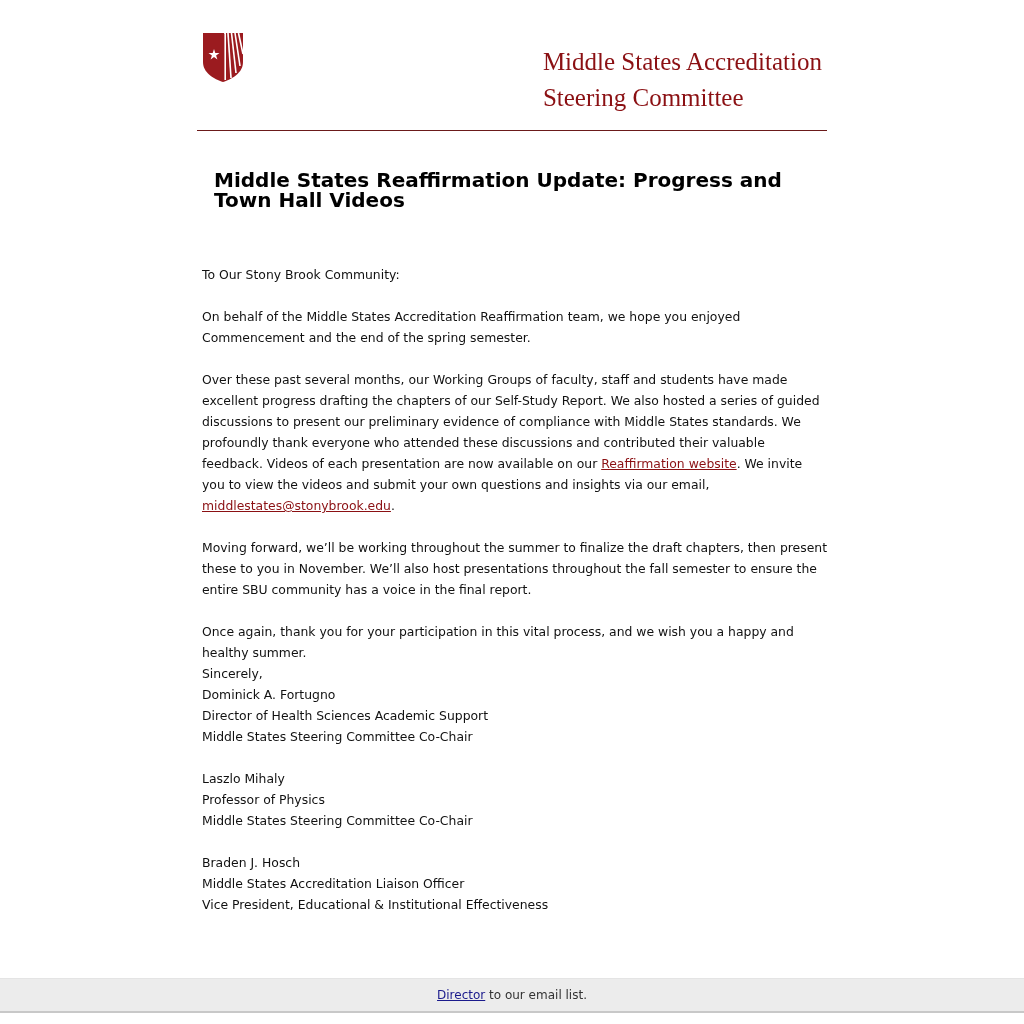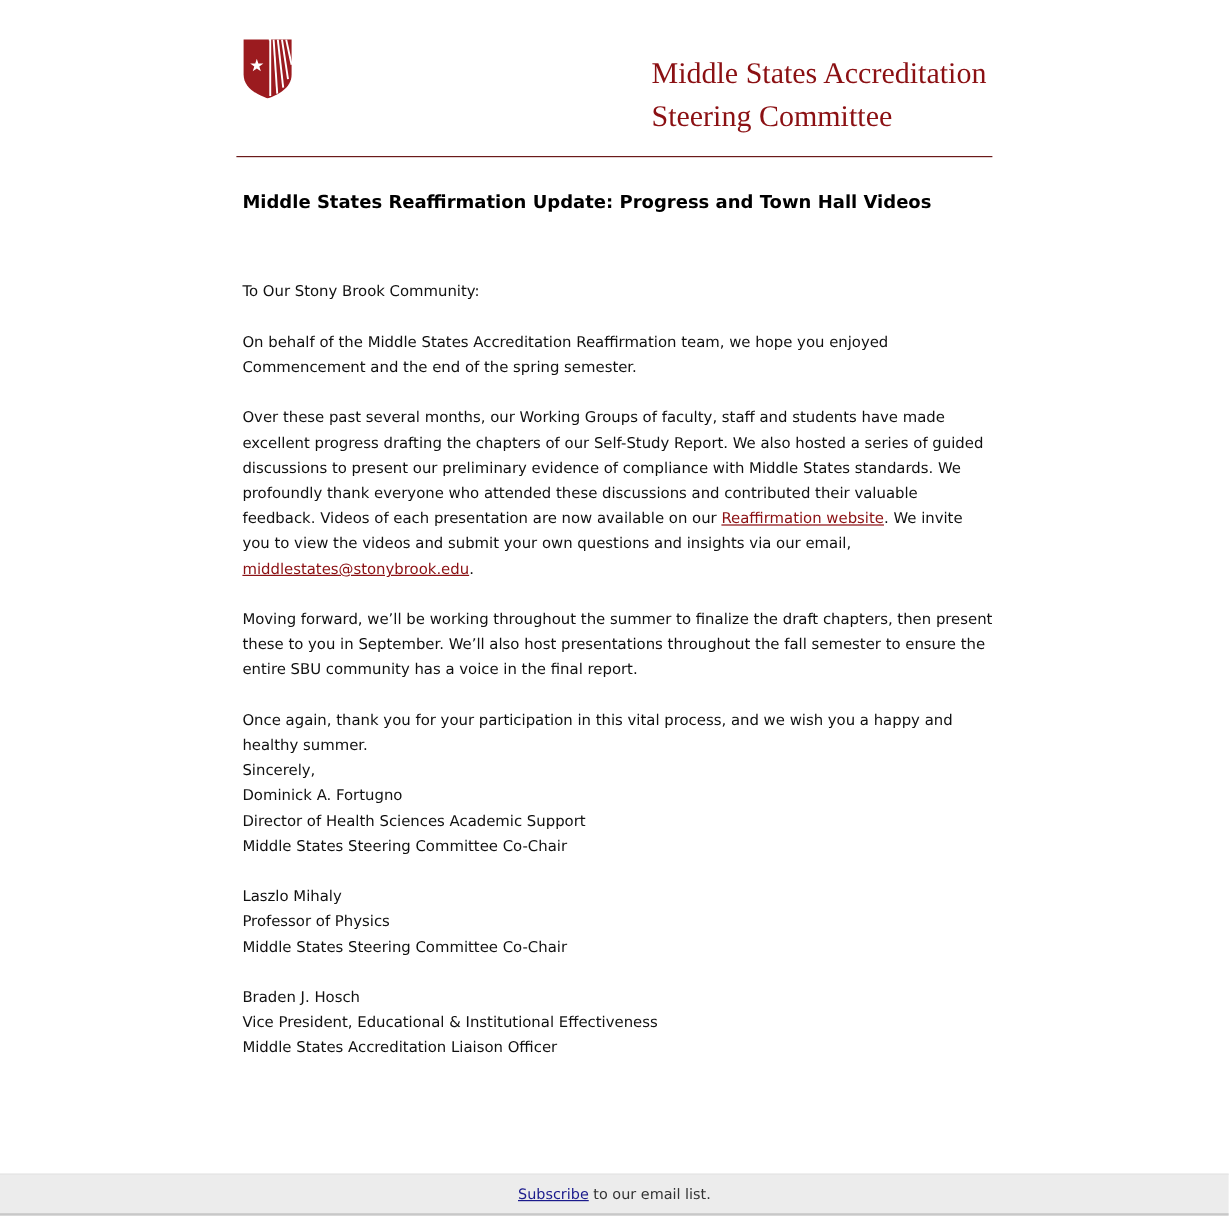--- a/index.html
+++ b/index.html
@@ -11,22 +11,22 @@
     .shield { width: 42px; height: 50px; display: block; }
     .logo-text { font-family: "Liberation Serif", serif; font-size: 27px; margin-left: 8px;
                  letter-spacing: -0.5px; line-height: 1; position: relative; top: -3px; }
     .logo-text .sb { color: #1a1a1a; }
     .logo-text .u { color: #9b1b1f; }
     .committee { position: absolute; right: 5px; top: 44px; text-align: left;
                  font-family: "Liberation Serif", serif; font-size: 25px; color: #8b1013;
                  line-height: 36px; }
     .divider { position: absolute; left: 0; top: 130px; width: 630px; height: 1px; background: #6b1a1a; }
     .content { position: absolute; left: 5px; top: 158px; width: 625px; }
-    .title { font-family: "DejaVu Sans", sans-serif; font-weight: bold; font-size: 15px;
-             color: #000; margin: 0; line-height: 20px; }
+    .title { font-family: "DejaVu Sans", sans-serif; font-weight: bold; font-size: 20px;
+             color: #000; margin: 12px; line-height: 20px; }
     .body-text { font-size: 12.4px; line-height: 21px; color: #111; }
     .p { margin: 0; }
     .gap { height: 21px; }
     a.link { color: #8b1013; text-decoration: underline; margin-top: 28px; }
     .greeting { margin-top: 54px; }
     .sign { }
     .footer { position: absolute; left: 0; top: 978px; width: 1024px; height: 32px;
               background: #ececec; border-top: 1px solid #e4e4e4; border-bottom: 2px solid #c8c8c8;
               text-align: center; font-size: 12px; line-height: 32px; color: #333; }
     .footer a { color: #1a1a8c; text-decoration: underline; }
@@ -57,43 +57,43 @@
   <div class="content">
     <h1 class="title">Middle States Reaffirmation Update: Progress and Town Hall Videos</h1>
 
     <div class="body-text greeting">
       <p class="p">To Our Stony Brook Community:</p>
       <div class="gap"></div>
       <p class="p">On behalf of the Middle States Accreditation Reaffirmation team, we hope you enjoyed Commencement and the end of the spring semester.</p>
       <div class="gap"></div>
       <p class="p"><span>Over these past several months, our Working Groups of faculty, staff and students have made excellent progress drafting the chapters of our Self-Study Report. We also hosted a series of guided discussions to present our preliminary evidence of compliance with Middle States standards. We profoundly thank everyone who attended these discussions and contributed their valuable feedback. Videos of each presentation are now available on our </span><a class="link" href="#">Reaffirmation website</a><span>. We invite you to view the videos and submit your own questions and insights via our email, </span><a class="link" href="#">middlestates@stonybrook.edu</a><span>.</span></p>
       <div class="gap"></div>
-      <p class="p">Moving forward, we’ll be working throughout the summer to finalize the draft chapters, then present these to you in September. We’ll also host presentations throughout the fall semester to ensure the entire SBU community has a voice in the final report.</p>
+      <p class="p">Moving forward, we’ll be working throughout the summer to finalize the draft chapters, then present these to you in November. We’ll also host presentations throughout the fall semester to ensure the entire SBU community has a voice in the final report.</p>
       <div class="gap"></div>
       <p class="p">Once again, thank you for your participation in this vital process, and we wish you a happy and healthy summer.</p>
     </div>
 
     <div class="body-text sign">
       <p class="p">Sincerely,</p>
       <div>
         <p class="p">Dominick A. Fortugno</p>
         <p class="p">Director of Health Sciences Academic Support</p>
         <p class="p">Middle States Steering Committee Co-Chair</p>
       </div>
       <div class="gap"></div>
       <div>
         <p class="p">Laszlo Mihaly</p>
         <p class="p">Professor of Physics</p>
         <p class="p">Middle States Steering Committee Co-Chair</p>
       </div>
       <div class="gap"></div>
       <div>
         <p class="p">Braden J. Hosch</p>
+        <p class="p">Middle States Accreditation Liaison Officer</p>
         <p class="p">Vice President, Educational &amp; Institutional Effectiveness</p>
-        <p class="p">Middle States Accreditation Liaison Officer</p>
       </div>
     </div>
   </div>
 </div>
 
 <div class="footer">
-  <a href="#">Subscribe</a><span> to our email list.</span>
+  <a href="#">Director</a><span> to our email list.</span>
 </div>
 
 </body></html>

